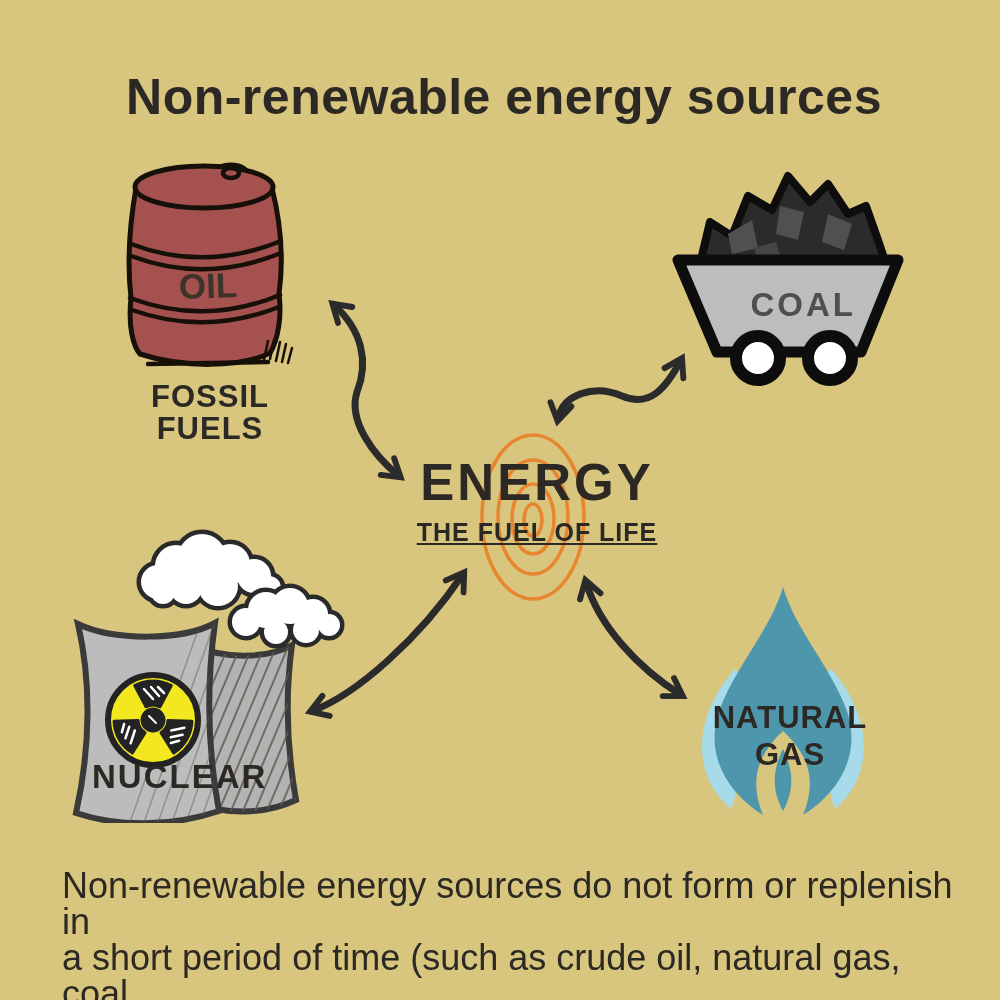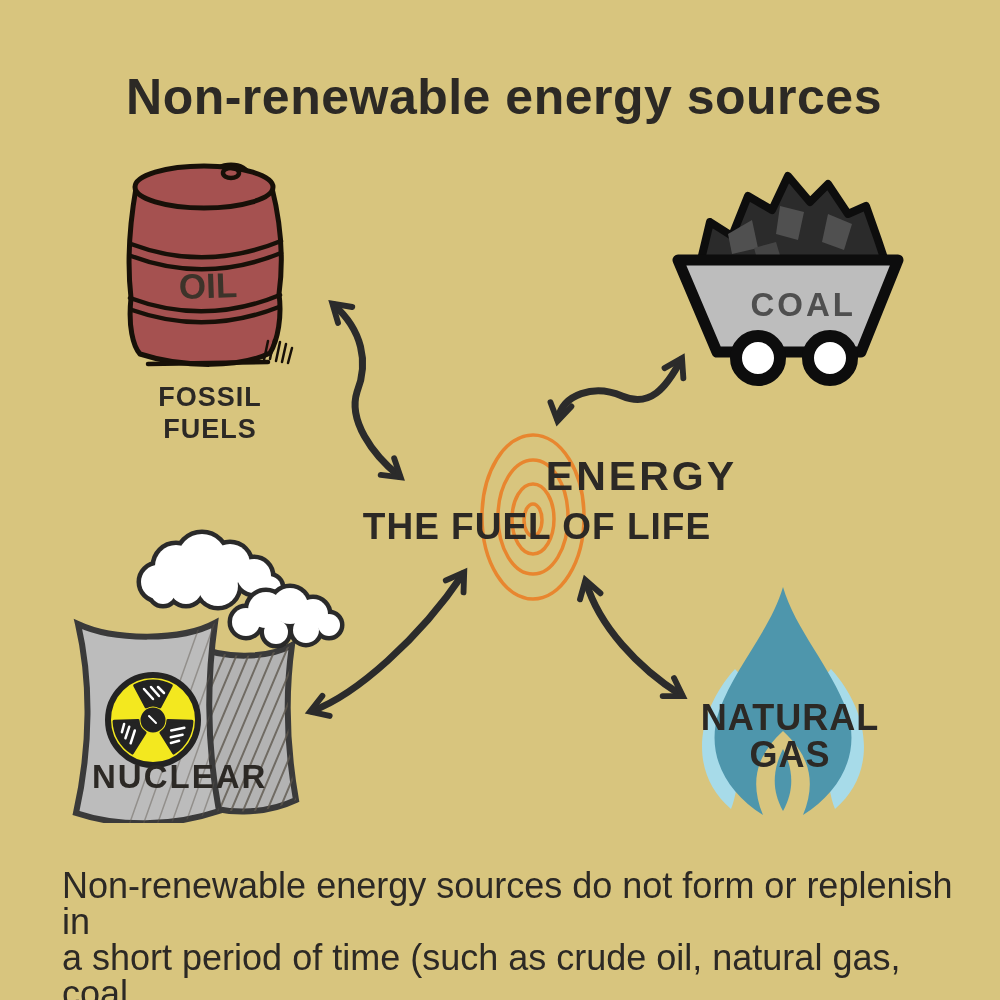--- a/index.html
+++ b/index.html
@@ -56,33 +56,33 @@
   .nuclear-label{
     position:absolute;left:92px;top:758px;width:190px;
     font-size:33px;font-weight:bold;color:var(--ink);letter-spacing:2px;
   }
 
   
   .flame-light{fill:var(--flame-light);}
   .flame-main{fill:var(--flame-teal);}
   .gas-label{
     position:absolute;left:690px;top:699px;width:200px;text-align:center;
-    font-size:36px;font-weight:bold;color:var(--ink);letter-spacing:1px;
+    font-size:31px;font-weight:bold;color:var(--ink);letter-spacing:1px;
     line-height:37px;white-space:pre-line;
   }
 
   .fossil-label{
     position:absolute;left:110px;top:381px;width:200px;text-align:center;
-    font-size:27px;font-weight:bold;color:var(--ink);letter-spacing:1px;
+    font-size:31px;font-weight:bold;color:var(--ink);letter-spacing:1px;
     line-height:32px;white-space:pre-line;
   }
 
   .center-text{position:absolute;left:337px;top:453px;width:400px;text-align:center;}
-  .energy-heading{font-size:41px;font-weight:bold;color:var(--ink);letter-spacing:3px;text-align:right;}
-  .energy-subheading{font-size:37px;font-weight:bold;color:var(--ink);letter-spacing:1px;margin-top:6px;}
+  .energy-heading{font-size:51px;font-weight:bold;color:var(--ink);letter-spacing:3px;}
+  .energy-subheading{font-size:25px;font-weight:bold;color:var(--ink);letter-spacing:1px;margin-top:6px;text-decoration:underline;}
 
   .footer{
     position:absolute;left:62px;top:868px;width:900px;
     font-size:36px;color:var(--ink);line-height:36px;white-space:pre-line;
   }
 </style>
 </head>
 <body>
 
 <div class="canvas">

